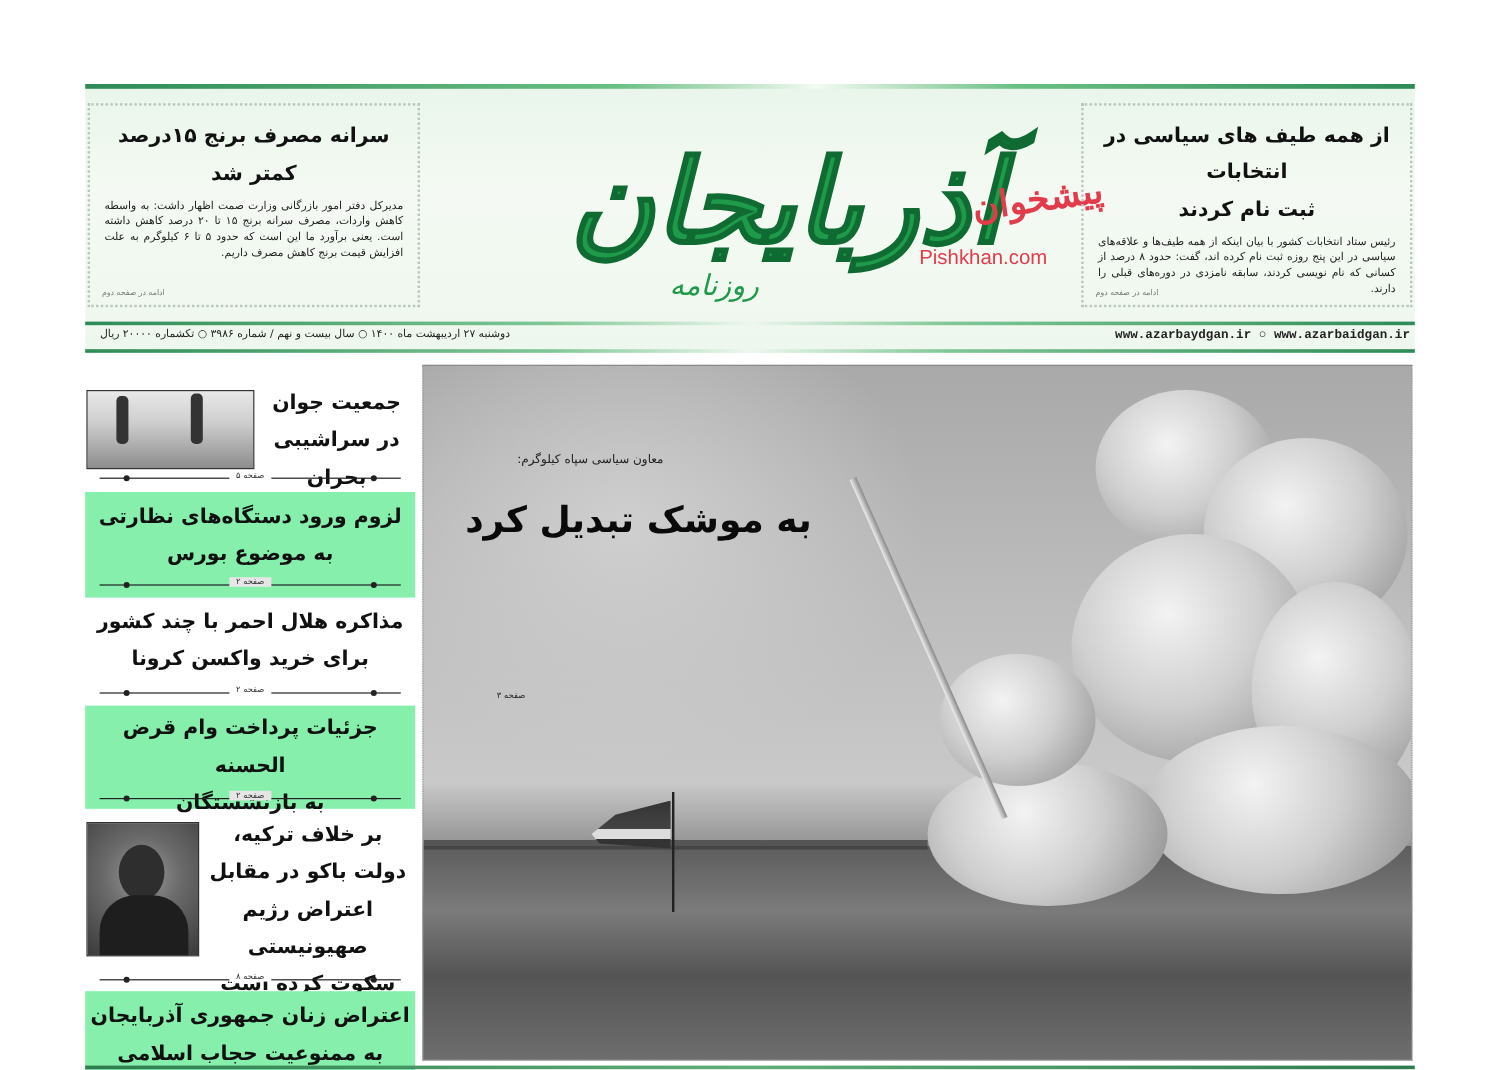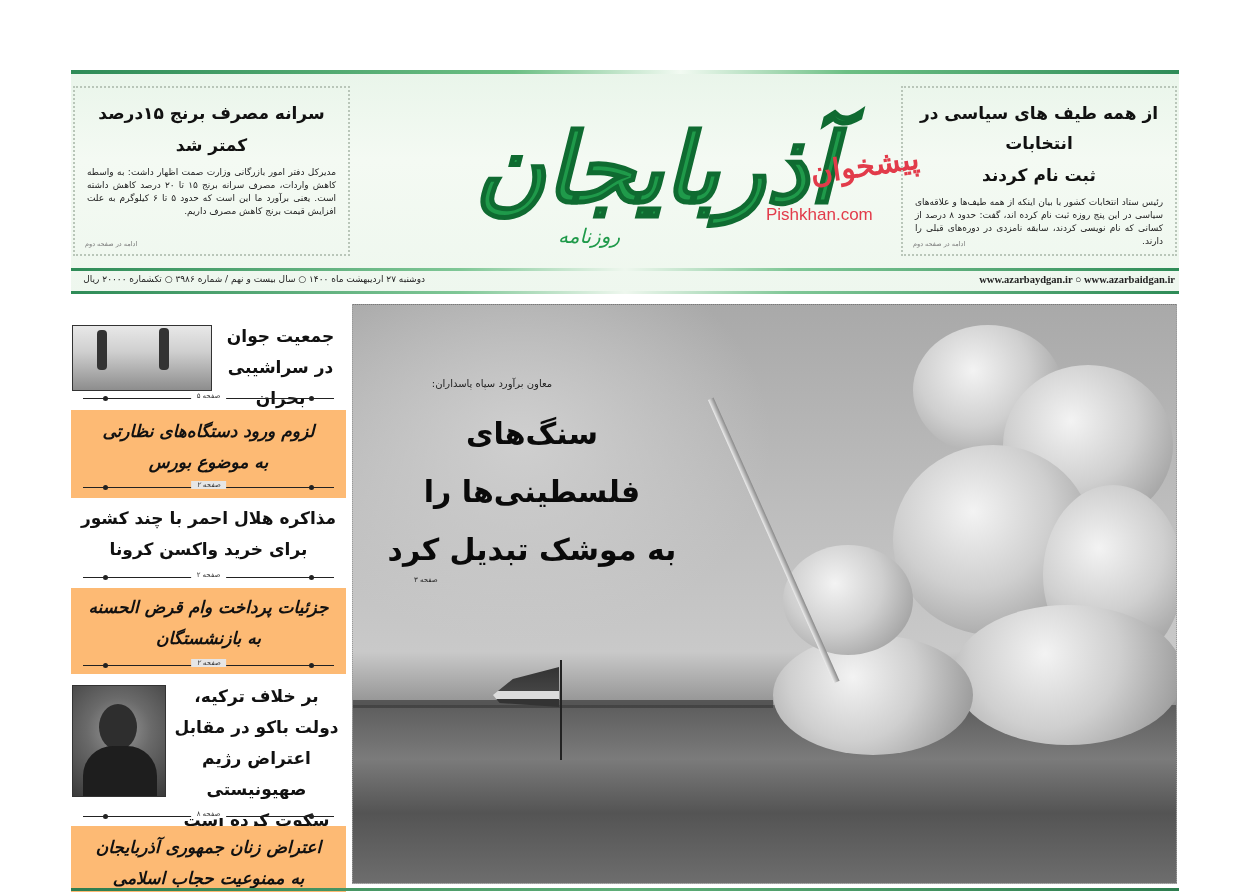--- a/index.html
+++ b/index.html
@@ -14,36 +14,36 @@
   .box-left { left:73px; top:86px; width:277px; height:170px; }
   .box-right { left:901px; top:86px; width:276px; height:170px; }
   .box h2 { margin:2px 0 0; font-family:"DejaVu Sans", sans-serif; font-weight:bold; font-size:17px; line-height:30px; color:#111; }
   .box p { margin:6px 0 0; font-size:9px; line-height:13px; text-align:justify; color:#222; }
   .box .cont { position:absolute; left:10px; bottom:6px; font-size:6.5px; color:#777; }
 
   .logo { position:absolute; left:410px; top:74px; width:490px; height:195px; }
   .logo-title { position:absolute; left:0; top:30px; width:490px; text-align:center; direction:rtl;
     font-family:"DejaVu Serif", serif; font-style:italic; font-weight:bold; font-size:96px; line-height:130px;
     color:#1f9a4a; -webkit-text-stroke:2px #0f6b31; letter-spacing:4px; }
-  .logo-sub { position:absolute; left:148px; top:150px; font-family:"DejaVu Serif", serif; font-style:italic; font-size:20px; color:#1f9a4a; direction:rtl; }
+  .logo-sub { position:absolute; left:148px; top:150px; font-family:"DejaVu Serif", serif; font-style:italic; font-size:24px; color:#1f9a4a; direction:rtl; }
   .watermark-fa { position:absolute; left:810px; top:148px; font-family:"DejaVu Serif", serif; font-weight:bold; font-size:30px; color:#e23b4a; direction:rtl; transform:rotate(-8deg); }
   .watermark-en { position:absolute; left:766px; top:205px; font-family:"Liberation Sans", sans-serif; font-size:17px; color:#e23b4a; }
 
   .info-rule-top { position:absolute; left:71px; top:268px; width:1108px; height:3px;
     background:linear-gradient(90deg,#2e8b57 0%, #7fc796 35%, #eef7ee 50%, #7fc796 65%, #2e8b57 100%); }
   .info-line { position:absolute; top:274px; height:14px; font-size:9px; color:#222; direction:rtl; white-space:nowrap; }
   .info-date { left:80px; width:345px; text-align:right; }
-  .info-web { left:920px; width:255px; text-align:right; font-family:Liberation Serif, serif; font-weight:bold; font-size:10.5px; direction:ltr; }
+  .info-web { left:920px; width:255px; text-align:right; font-family:Liberation Mono, monospace; font-weight:bold; font-size:10.5px; direction:ltr; }
   .info-rule-bot { position:absolute; left:71px; top:291px; width:1108px; height:3px;
     background:linear-gradient(90deg,#2e8b57 0%, #7fc796 35%, #eef7ee 50%, #7fc796 65%, #2e8b57 100%); }
 
   
   .sidebar { position:absolute; left:71px; top:301px; width:275px; height:584px; }
   .story { position:absolute; left:0; width:275px; direction:rtl; text-align:center; box-sizing:border-box;margin-top:20px; }
-  .story.gray { background:#fdba74;font-style:italic; }
+  .story.gray { background:#86efac; }
   .story h3 { margin:0; font-family:"DejaVu Sans", sans-serif; font-weight:bold; font-size:17px; line-height:31px; color:#111; }
   .story .thumb { position:absolute; left:1px; top:4px; background:#777; border:1px solid #333; box-sizing:border-box; overflow:hidden; }
   .pageref { position:absolute; left:12px; right:12px; height:10px; }
   .pageref .line { position:absolute; left:0; right:0; top:5px; height:1px; background:#222; }
   .pageref .dot-l { position:absolute; left:20px; top:3px; width:5px; height:5px; background:#222; border-radius:50%; }
   .pageref .dot-r { position:absolute; right:20px; top:3px; width:5px; height:5px; background:#222; border-radius:50%; }
   .pageref .lbl { position:absolute; left:50%; top:-1px; transform:translateX(-50%); background:inherit; padding:0 6px; font-size:7px; color:#333; direction:rtl; background:#fff; }
   .story.gray .pageref .lbl { background:#e6e6e6; }
 
   
@@ -192,19 +192,18 @@
   <div class="smoke" style="left:690px;top:180px;width:140px;height:180px;"></div>
   <div class="smoke" style="left:600px;top:300px;width:230px;height:140px;"></div>
   <div class="smoke" style="left:420px;top:330px;width:200px;height:120px;"></div>
   <div class="smoke" style="left:430px;top:240px;width:130px;height:110px;"></div>
   <div class="rocket"></div>
   <div class="flagpole"></div>
   <div class="flag"></div>
 </div>
 
 <div class="headline">
-  <div class="kicker">معاون برآورد سپاه پاسداران:</div>
-  <div class="title t2">سنگ‌های فلسطینی‌ها را</div>
+  <div class="kicker">معاون سیاسی سپاه کیلوگرم:</div>
   <div class="title t3">به موشک تبدیل کرد</div>
   <span class="ref">صفحه ۳</span>
 </div>
 
 <div class="bottom-rule"></div>
 
 </body></html>

